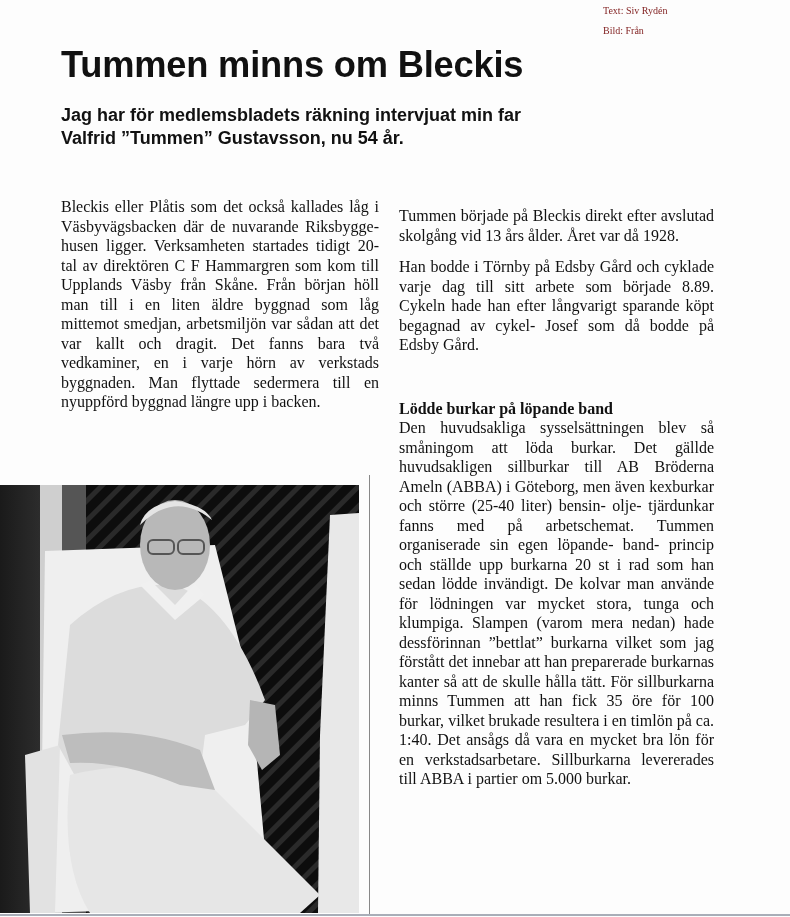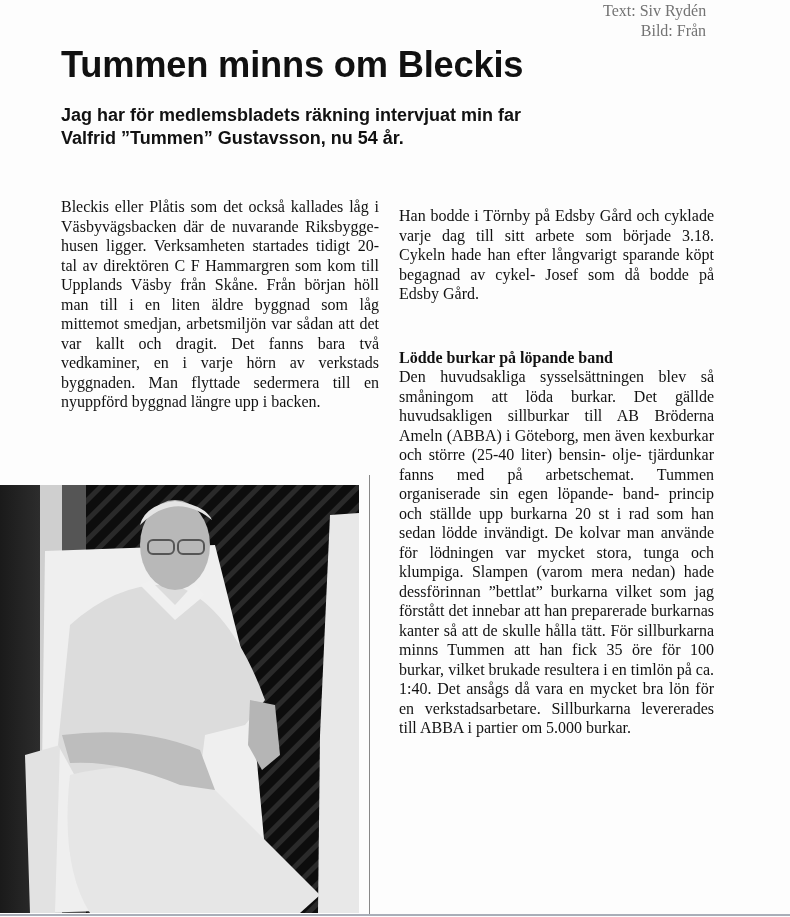--- a/index.html
+++ b/index.html
@@ -3,21 +3,21 @@
 <meta charset="utf-8">
 <style>
   html, body { margin: 0; padding: 0; }
   body {
     width: 790px; height: 917px; overflow: hidden; position: relative;
     background: #fdfdfd; color: #111;
     font-family: "Liberation Serif", "DejaVu Serif", serif;
   }
   .credits {
     position: absolute; left: 603px; top: 1px;
-    font-size: 16px; line-height: 20px; color: #737373; text-align: right;
+    font-size: 10px; line-height: 20px; color: #7f1d1d;
   }
   .title {
     position: absolute; left: 61px; top: 40px; margin: 0;
     font-family: "Liberation Sans", "DejaVu Sans", sans-serif;
     font-weight: bold; font-size: 37px; letter-spacing: -0.2px; line-height: 50px;
     transform: scaleX(0.98); transform-origin: left;
   }
   .lead {
     position: absolute; left: 61px; top: 104px; margin: 0;
     font-family: Liberation Sans, sans-serif;
@@ -59,21 +59,22 @@
 <div class="lead">
   <span>Jag har för medlemsbladets räkning intervjuat min far</span>
   <span>Valfrid ”Tummen” Gustavsson, nu 54 år.</span>
 </div>
 
 <div class="col col-left">
   <p>Bleckis eller Plåtis som det också kallades låg i Väsbyvägsbacken där de nuvarande Riksbygge-husen ligger. Verksamheten startades tidigt 20- tal av direktören C F Hammargren som kom till Upplands Väsby från Skåne. Från början höll man till i en liten äldre byggnad som låg mittemot smedjan, arbetsmiljön var sådan att det var kallt och dragit. Det fanns bara två vedkaminer, en i varje hörn av verkstads byggnaden. Man flyttade sedermera till en nyuppförd byggnad längre upp i backen.</p>
 </div>
 
 <div class="col col-right">
-  <p>Han bodde i Törnby på Edsby Gård och cyklade varje dag till sitt arbete som började 3.18. Cykeln hade han efter långvarigt sparande köpt begagnad av cykel- Josef som då bodde på Edsby Gård.</p>
+  <p>Tummen började på Bleckis direkt efter avslutad skolgång vid 13 års ålder. Året var då 1928.</p>
+  <p>Han bodde i Törnby på Edsby Gård och cyklade varje dag till sitt arbete som började 8.89. Cykeln hade han efter långvarigt sparande köpt begagnad av cykel- Josef som då bodde på Edsby Gård.</p>
   <p class="subhead">Lödde burkar på löpande band</p>
   <p>Den huvudsakliga sysselsättningen blev så småningom att löda burkar. Det gällde huvudsakligen sillburkar till AB Bröderna Ameln (ABBA) i Göteborg, men även kexburkar och större (25-40 liter) bensin- olje- tjärdunkar fanns med på arbetschemat. Tummen organiserade sin egen löpande- band- princip och ställde upp burkarna 20 st i rad som han sedan lödde invändigt. De kolvar man använde för lödningen var mycket stora, tunga och klumpiga. Slampen (varom mera nedan) hade dessförinnan ”bettlat” burkarna vilket som jag förstått det innebar att han preparerade burkarnas kanter så att de skulle hålla tätt. För sillburkarna minns Tummen att han fick 35 öre för 100 burkar, vilket brukade resultera i en timlön på ca. 1:40. Det ansågs då vara en mycket bra lön för en verkstadsarbetare. Sillburkarna levererades till ABBA i partier om 5.000 burkar.</p>
 </div>
 
 <div class="photo" title="Svartvitt foto av en äldre man med glasögon i kortärmad skjorta som sitter med korslagda ben i en vit stol">
   <svg width="359" height="428" viewBox="0 0 359 428">
     <defs>
       <pattern id="slats" width="14" height="14" patternUnits="userSpaceOnUse" patternTransform="rotate(45)">
         <rect width="14" height="14" fill="#0d0d0d"></rect>
         <rect width="5" height="14" fill="#2a2a2a"></rect>

